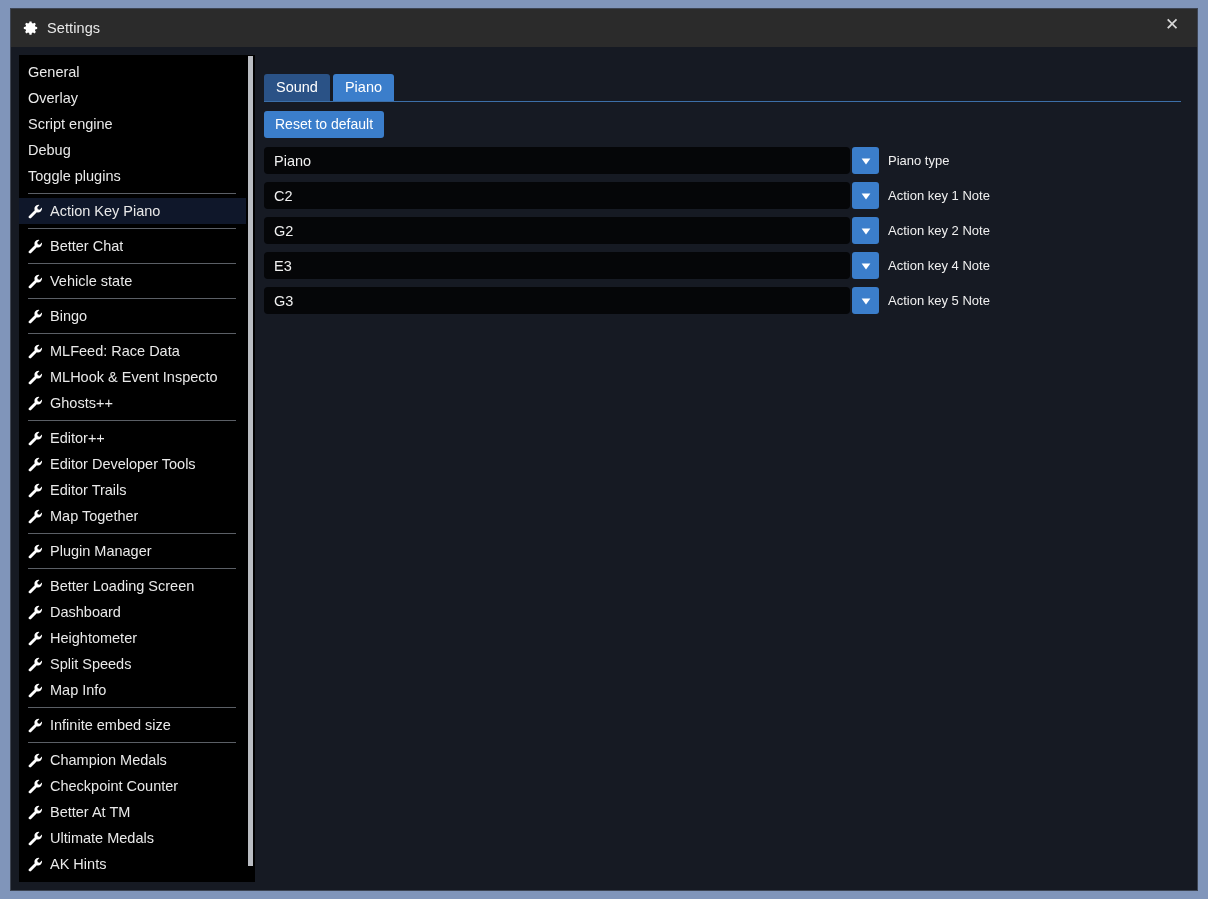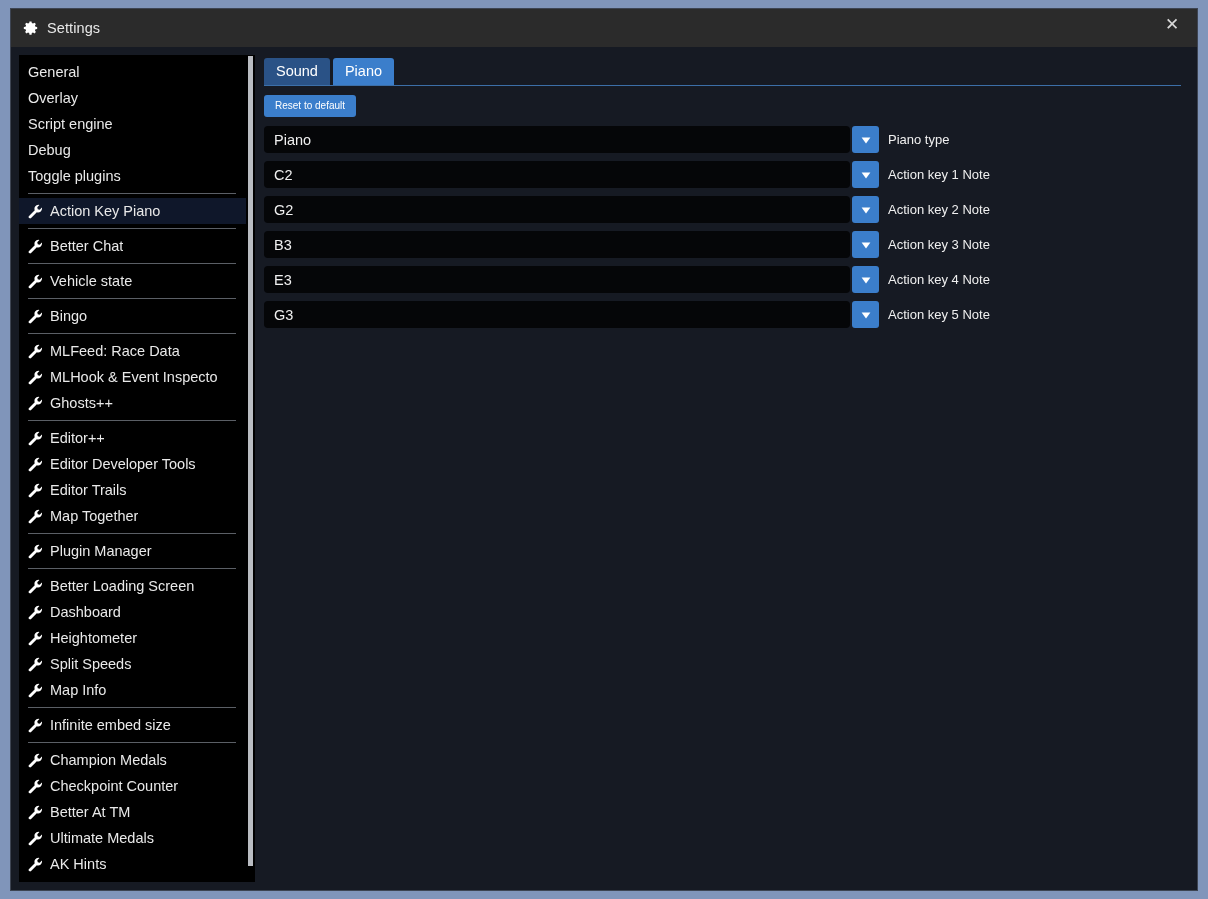--- a/index.html
+++ b/index.html
@@ -125,20 +125,21 @@
     background: #b9bcc2;
   }
 
   
   #main {
     flex: 1;
     min-width: 0;
     padding: 3px 10px 0 9px;
     display: flex;
     flex-direction: column;
+    margin-top: 16px;
   }
 
   
   #tabs {
     display: flex;
     gap: 3px;
     align-items: flex-end;
   }
   .tab {
     padding: 4px 12px 5px 12px;
@@ -156,21 +157,21 @@
     margin-top: 0px;
     width: 100%;
   }
 
   
   #reset-btn {
     margin-top: 9px;
     align-self: flex-start;
     background: #3b7ecb;
     color: #ffffff;
-    font-size: 10px;
+    font-size: 14px;
     padding: 5px 11px 6px 11px;
     border: none;
     border-radius: 3px;
     cursor: pointer;
     font-family: inherit;
   }
 
   
   #rows { margin-top: 9px; }
   .row {
@@ -428,29 +429,20 @@
           <div class="row">
             <div class="combo">G2</div>
             <div class="combo-arrow">
               <svg viewBox="0 0 16 16" width="14" height="14">
                 <path fill="#ffffff" d="M3 5h10L8 12z"></path>
               </svg>
             </div>
             <div class="row-label">Action key 2 Note</div>
           </div>
           <div class="row">
-            <div class="combo">B3</div>
-            <div class="combo-arrow">
-              <svg viewBox="0 0 16 16" width="14" height="14">
-                <path fill="#ffffff" d="M3 5h10L8 12z"></path>
-              </svg>
-            </div>
-            <div class="row-label">Action key 3 Note</div>
-          </div>
-          <div class="row">
             <div class="combo">E3</div>
             <div class="combo-arrow">
               <svg viewBox="0 0 16 16" width="14" height="14">
                 <path fill="#ffffff" d="M3 5h10L8 12z"></path>
               </svg>
             </div>
             <div class="row-label">Action key 4 Note</div>
           </div>
           <div class="row">
             <div class="combo">G3</div>

